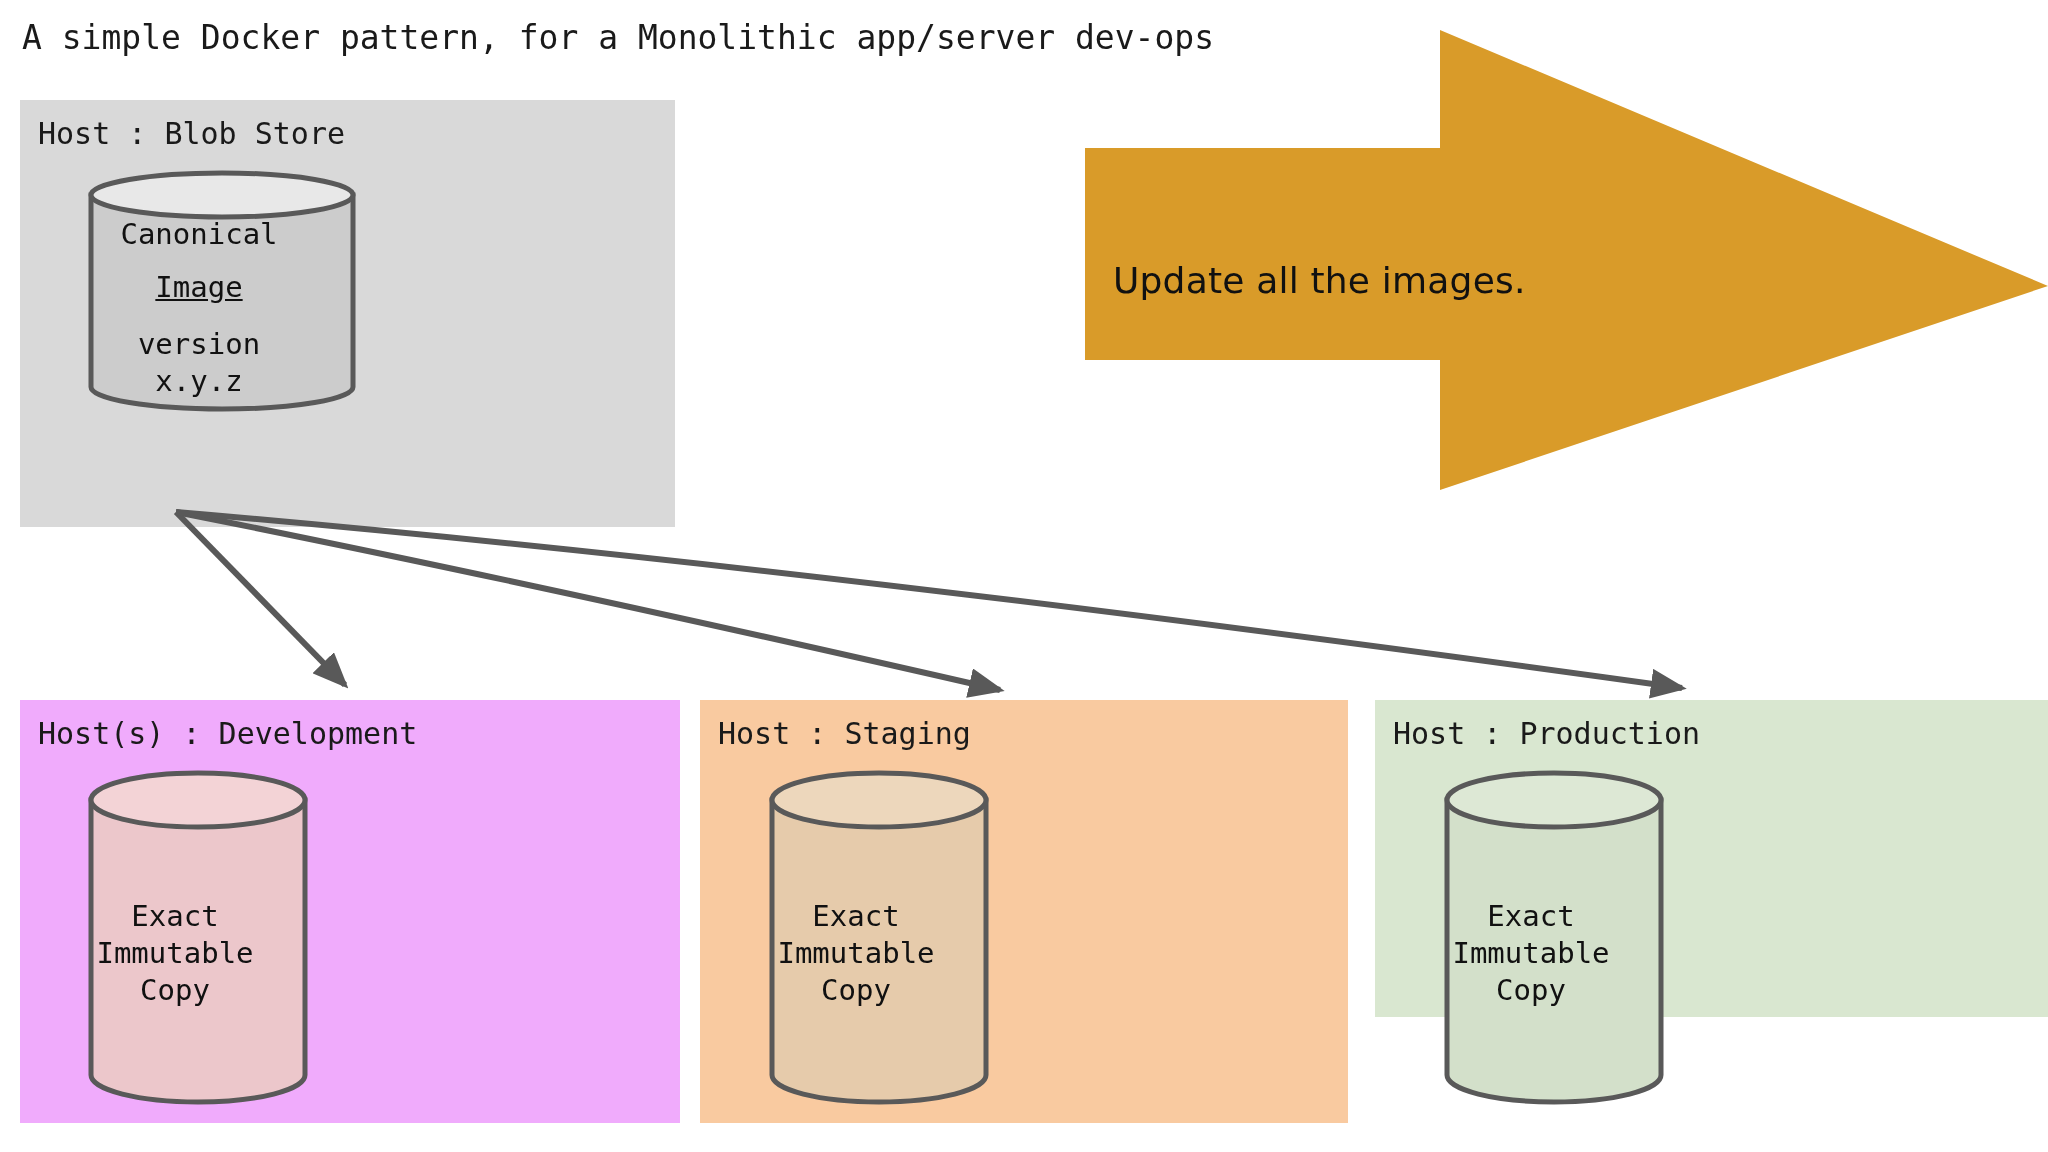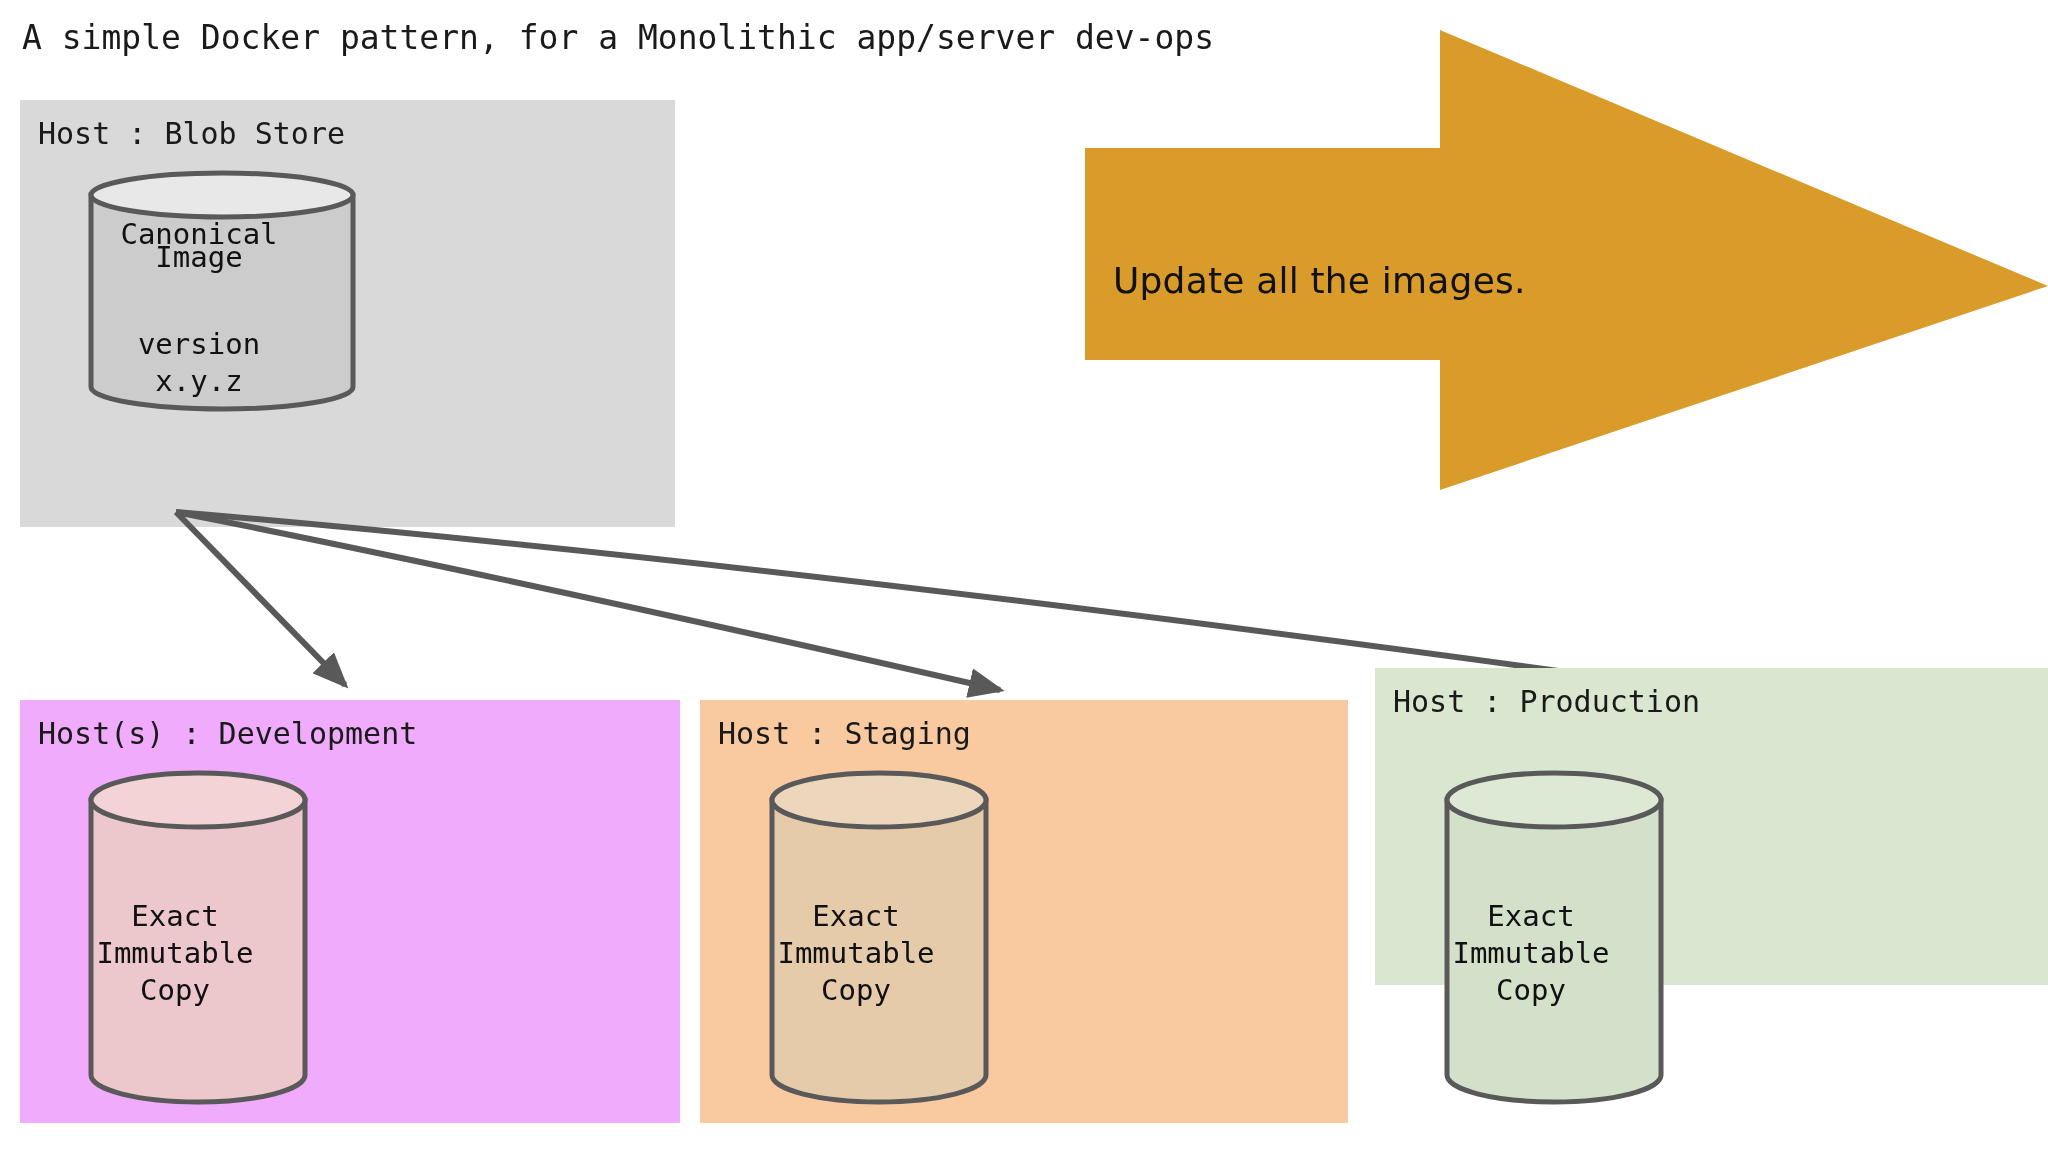--- a/index.html
+++ b/index.html
@@ -42,21 +42,21 @@
     font-family: "DejaVu Sans Mono", "Liberation Mono", monospace;
     font-size: 30px;
     line-height: 36px;
     color: #1a1a1a;
     white-space: nowrap;
   }
 
   #panel-blobstore  { left: 20px;   top: 100px; width: 655px; height: 427px; background: #d9d9d9; }
   #panel-development{ left: 20px;   top: 700px; width: 660px; height: 423px; background: #f0abfc; }
   #panel-staging    { left: 700px;  top: 700px; width: 648px; height: 423px; background: #f9caa0; }
-  #panel-production { left: 1375px; top: 668px; width: 673px; height: 317px; background: #d9e7d0; }
+  #panel-production { left: 1375px; top: 700px; width: 673px; height: 317px; background: #d9e7d0; }
 
   
   .cylinder-wrap {
     position: absolute;
     padding-left: 46px;
   }
   .cylinder-wrap svg { display: block; }
   .cyl-text {
     position: absolute;
     left: 0;
@@ -115,21 +115,21 @@
   <div class="host-panel" id="panel-blobstore">
     <div class="host-label">Host : Blob Store</div>
   </div>
 
   <div class="cylinder-wrap" id="cyl-blobstore">
     <svg width="268" height="242" viewBox="0 0 268 242">
       <path d="M3 25 L3 217 A131 22 0 0 0 265 217 L265 25 Z" fill="#cccccc" stroke="#595959" stroke-width="5"></path>
       <ellipse cx="134" cy="25" rx="131" ry="22" fill="#e8e8e8" stroke="#595959" stroke-width="5"></ellipse>
     </svg>
     <div class="cyl-text" style="top:46px;">Canonical</div>
-    <div class="cyl-text" style="top:69px;">Image</div>
+    <div class="cyl-text" style="top:99px;text-decoration:underline;">Image</div>
     <div class="cyl-text" style="top:193px;">x.y.z</div>
     <div class="cyl-text" style="top:156px;">version</div>
   </div>
 
   <div id="operation-arrow">
     <svg width="963" height="460" viewBox="0 0 963 460">
       <path d="M0 118 L355 118 L355 0 L963 256 L355 460 L355 330 L0 330 Z" fill="#d99b29"></path>
     </svg>
     <div class="op-text">
       <div class="op-line2">Update all the images.</div>

